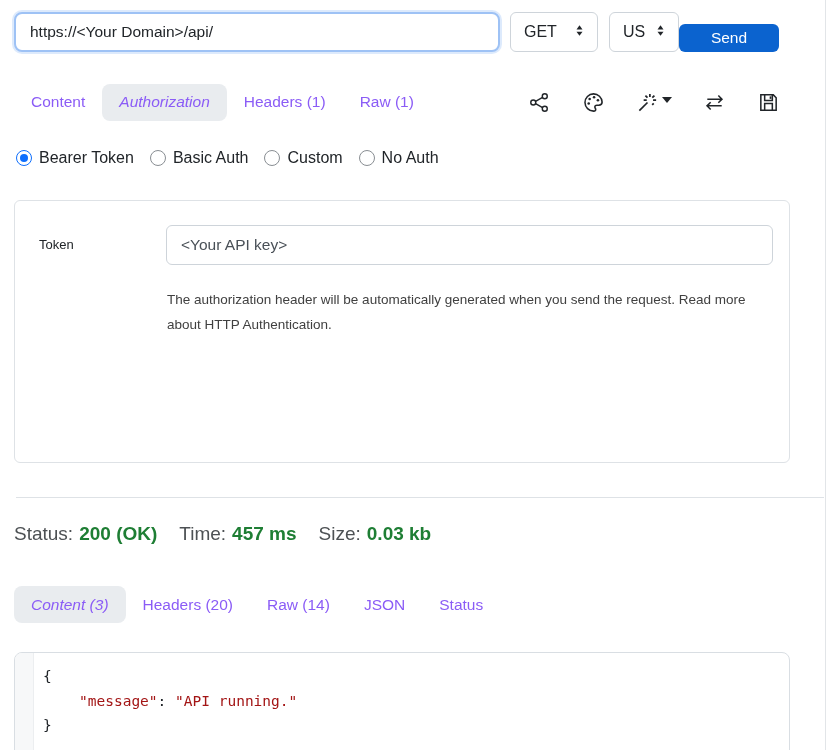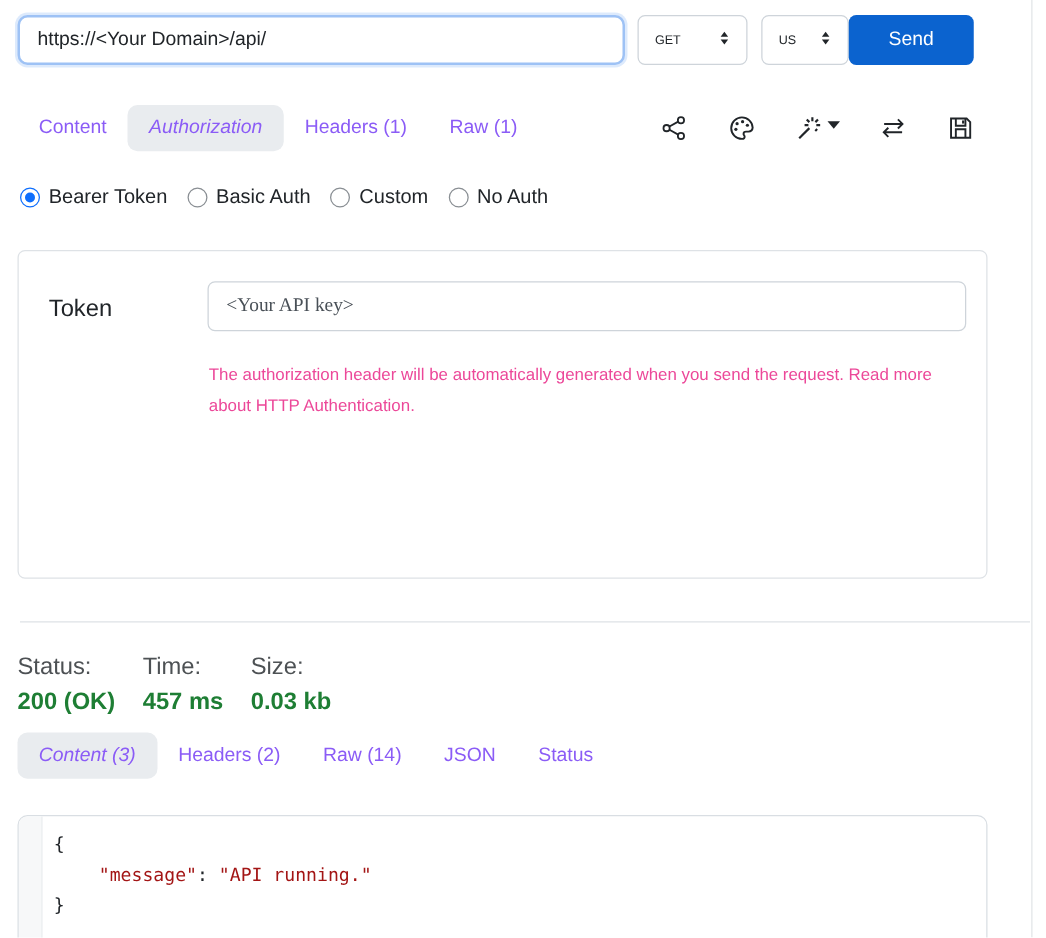--- a/index.html
+++ b/index.html
@@ -8,24 +8,24 @@
 
   .v-edge { position:absolute; left:825px; top:0; width:1px; height:750px; background:#e2e5e8; }
 
   
   .request-bar { position:absolute; top:12px; left:14px; width:776px; display:flex; align-items:flex-end; }
   .url-input { width:486px; height:40px; border:2px solid #9ec2f5; border-radius:8px;
     box-shadow:0 0 0 2px rgba(158,194,245,.35); padding:0 14px; font-size:15.5px;
     color:#212529; outline:none; font-family:"Liberation Sans", sans-serif; }
   .select-box { height:40px; background:#fff; border:1px solid #ced4da; border-radius:6px;
     display:flex; align-items:center; justify-content:space-between; padding:0 10px 0 13px;
-    font-size:10px; cursor:pointer; }
+    font-size:16px; cursor:pointer; }
   .select-method { width:88px; margin-left:10px; }
   .select-region { width:70px; margin-left:11px; }
-  .send-btn { width:100px; height:40px; margin-left:0; background:#0b63cf; color:#fff;
+  .send-btn { width:100px; height:28px; margin-left:0; background:#0b63cf; color:#fff;
     border:none; border-radius:6px; font-size:15.5px; cursor:pointer;
     font-family:"Liberation Sans", sans-serif; }
 
   
   .tabs-row { position:absolute; top:83px; left:14px; width:776px; height:38px;
     display:flex; align-items:center; }
   .tab { padding:0 17px; height:37px; display:flex; align-items:center; font-size:15.5px;
     color:#8b5cf6; border-radius:8px; cursor:pointer; white-space:nowrap; }
   .tab.active { background:#e9ecef;font-style:italic; }
   .icon-group { margin-left:auto; margin-right:10px; display:flex; align-items:center; gap:31px; }
@@ -41,32 +41,32 @@
   .radio { width:16px; height:16px; border-radius:50%; border:1px solid #898e93; background:#fff;
     position:relative; flex:0 0 auto; }
   .radio.checked { border:1px solid #0d6efd; }
   .radio.checked::after { content:''; position:absolute; left:3px; top:3px; width:8px; height:8px;
     border-radius:50%; background:#0d6efd; }
   .radio-label { font-size:16px; color:#212529; }
 
   
   .token-panel { position:absolute; top:200px; left:14px; width:776px; height:263px;
     border:1px solid #dee2e6; border-radius:6px; background:#fff; }
-  .token-label { position:absolute; left:24px; top:36px; font-size:19px; color:#212529;text-align:center; }
+  .token-label { position:absolute; left:24px; top:36px; font-size:13px; color:#212529;text-align:center; }
   .token-input { position:absolute; left:151px; top:24px; width:607px; height:40px;
     border:1px solid #ced4da; border-radius:6px; padding:0 14px; font-size:15.5px;
-    color:#495057; outline:none; font-family:Liberation Serif, serif; background:#fff; }
+    color:#495057; outline:none; font-family:Liberation Sans, sans-serif; background:#fff; }
   .token-help { position:absolute; left:152px; top:86px; width:594px; font-size:13.5px;
-    line-height:25px; color:#ec4899; }
+    line-height:25px; color:#404040; }
 
   
   .divider { position:absolute; top:497px; left:16px; width:808px; height:1px; background:#dee2e6; }
   .status-row { position:absolute; top:523px; left:14px; display:flex; align-items:baseline; gap:22px;
     font-size:19px; }
-  .status-group { display:flex; align-items:baseline; gap:6px;flex-direction:column; }
+  .status-group { display:flex; align-items:baseline; gap:6px; }
   .status-label { color:#4d5154; }
   .status-value { color:#1e7e34; font-weight:600; }
 
   
   .resp-tabs { position:absolute; top:586px; left:14px; display:flex; align-items:center; }
 
   
   .code-block { position:absolute; top:652px; left:14px; width:776px; height:112px;
     border:1px solid #d9dee3; border-radius:8px; overflow:hidden; display:flex; background:#fff; }
   .code-gutter { width:19px; background:#f7f8f9; border-right:1px solid #eceef0; flex:0 0 auto; }
@@ -191,21 +191,21 @@
     <span class="status-value">457 ms</span>
   </div>
   <div class="status-group">
     <span class="status-label">Size:</span>
     <span class="status-value">0.03 kb</span>
   </div>
 </div>
 
 <div class="resp-tabs">
   <div class="tab active">Content (3)</div>
-  <div class="tab">Headers (2)</div>
+  <div class="tab">Headers (20)</div>
   <div class="tab">Raw (14)</div>
   <div class="tab">JSON</div>
   <div class="tab">Status</div>
 </div>
 
 <div class="code-block">
   <div class="code-gutter"></div>
   <div class="code-area">
     <div class="code-line"><span class="tok-pun">{</span></div>
     <div class="code-line indent"><span class="tok-str">"message"</span><span class="tok-pun">: </span><span class="tok-str">"API running."</span></div>

